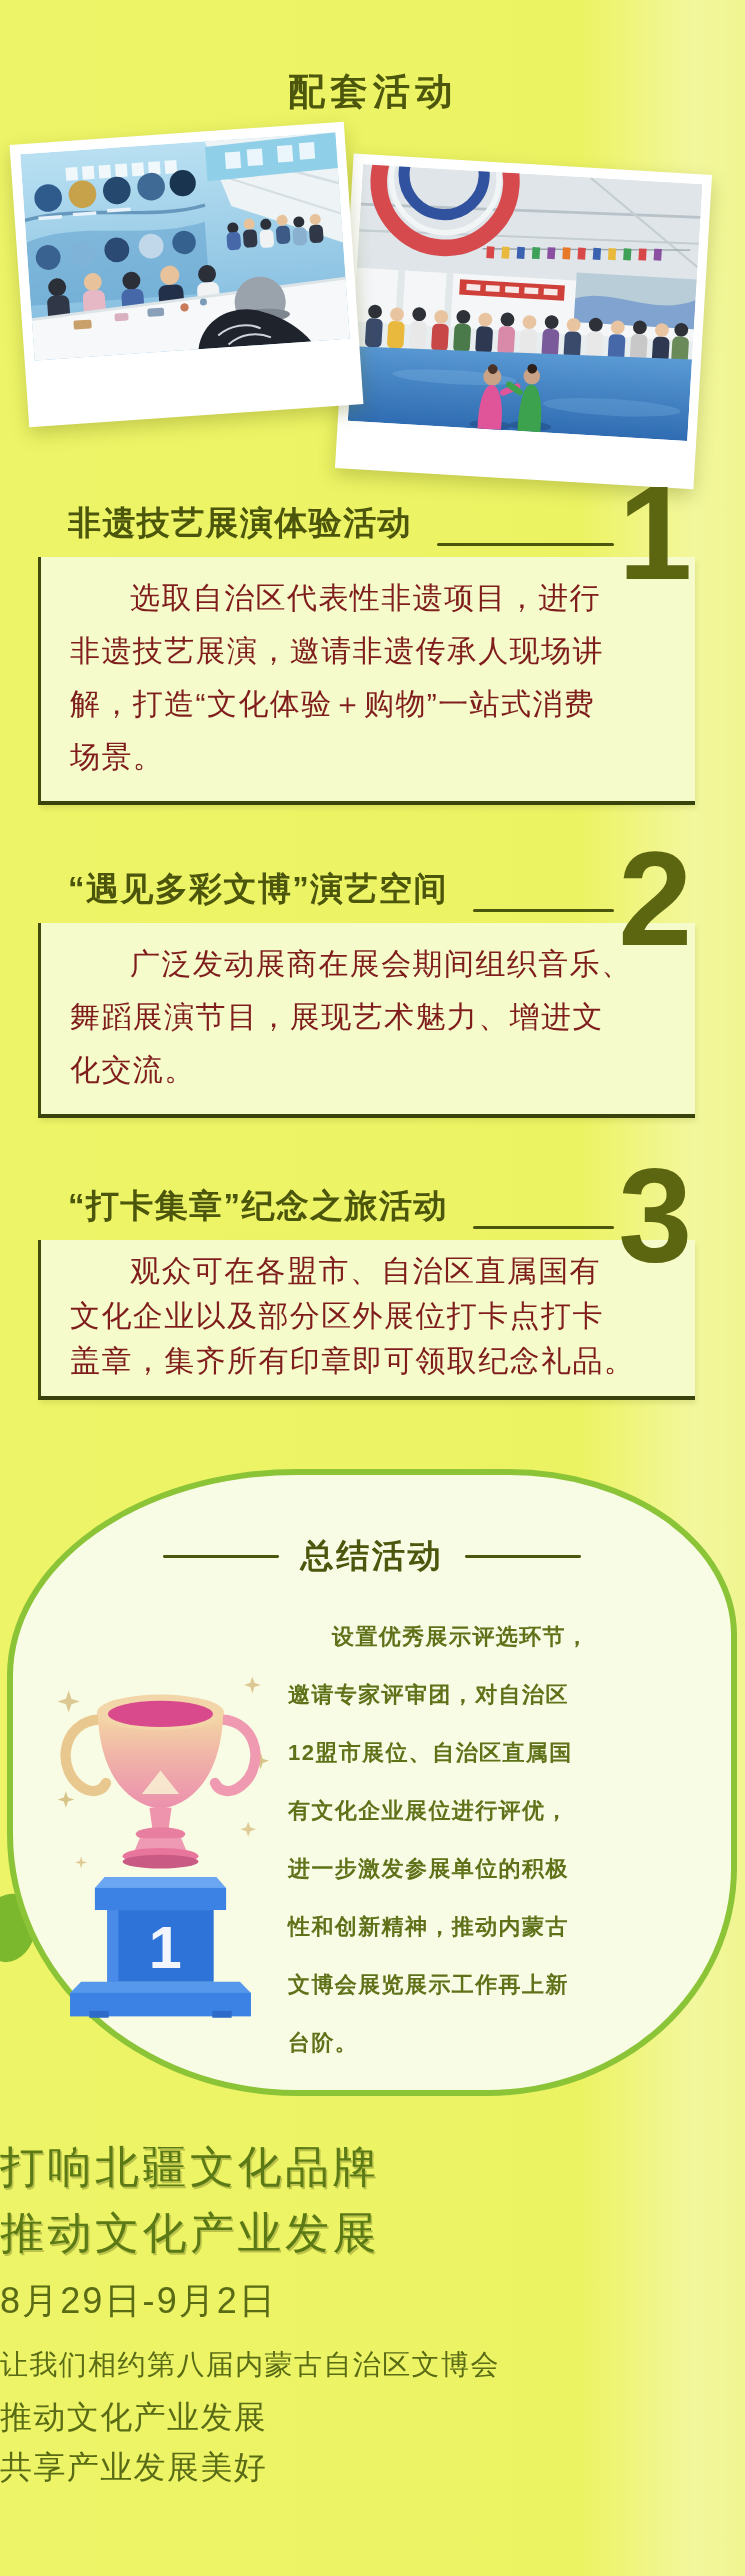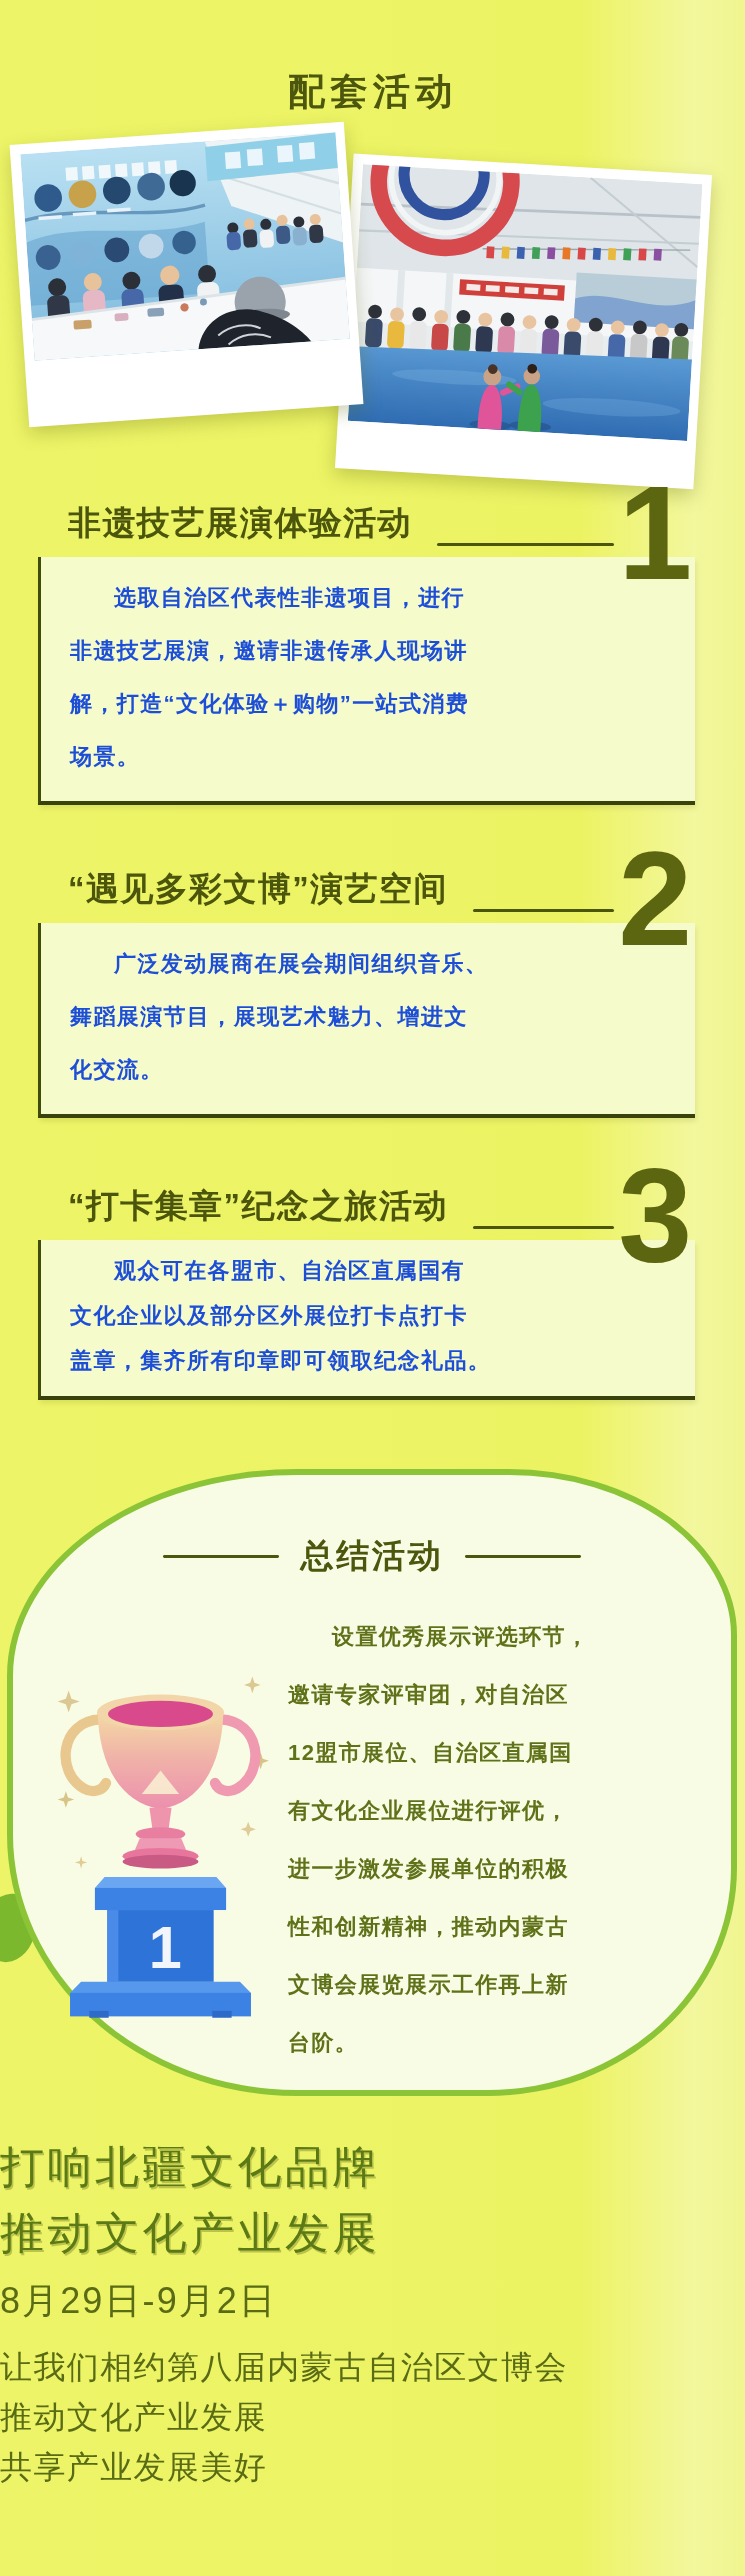--- a/index.html
+++ b/index.html
@@ -21,21 +21,21 @@
   .pol-right .pad-bottom{height:48px;}
 
   
   .section{position:absolute;left:38px;width:657px;}
   .sec-head{display:flex;align-items:flex-end;height:50px;margin-left:30px;}
   .sec-title{font-size:33px;font-weight:bold;color:#4b550c;letter-spacing:1.4px;white-space:nowrap;}
   .sec-line{flex:1;height:3.5px;background:#4b550c;border-radius:2.1px;margin:4.1px 81px 0 25px;}
   .sec-num{position:absolute;right:2.8px;top:-29px;font-size:133px;line-height:1;font-weight:bold;color:#5c650f;}
   .sec-box{margin-top:11px;background:#f6fbcb;border-left:3.5px solid #414b0b;border-bottom:4.1px solid #39420a;
     box-shadow:2.1px 3.5px 4.8px rgba(110,120,30,.16);
-    padding:14px 32px 18px 29px;font-size:22px;font-weight:700;color:#1d4ed8;
+    padding:14px 32px 18px 29px;font-size:30px;font-weight:400;color:#7f1d1d;
     line-height:53px;letter-spacing:1.4px;white-space:pre-line;text-indent:2em;}
   .sec-box.tight{line-height:45px;padding:8.3px 32px 12.4px 29px;}
 
   
   .leaf{position:absolute;left:-19.3px;top:1893px;width:55px;height:69px;background:#7cb82e;
     border-radius:55% 60% 50% 45%;transform:rotate(24deg);z-index:0;}
   .bubble{position:absolute;left:7px;top:1469px;width:730px;height:627px;z-index:1;
     background:#f9fce4;border:6.2px solid #8cc437;box-sizing:border-box;
     border-radius:290px 228px 249px 290px / 207px 166px 228px 262px;}
   .bub-head{position:absolute;top:59px;left:0;right:0;display:flex;align-items:center;justify-content:center;gap:21px;}
@@ -43,21 +43,21 @@
   .bub-title{font-size:33px;font-weight:bold;color:#4c560d;letter-spacing:2.8px;white-space:nowrap;}
   .bub-par{position:absolute;left:275px;top:133px;width:428px;font-size:22px;font-weight:600;color:#5f7119;
     line-height:58px;letter-spacing:1.4px;white-space:pre-line;text-indent:2em;}
   .trophy{position:absolute;left:28px;top:174px;width:239px;height:395px;}
 
   
   .f-text{position:absolute;left:0;right:0;text-align:left;color:#596b15;font-weight:normal;}
   .f-slogan{font-size:44px;letter-spacing:3.5px;color:#5b7a16;text-shadow:1.4px 2.1px 0 rgba(72,84,12,.30);}
   .f-s1{top:2138px;} .f-s2{top:2204px;}
   .f-date{top:2277px;font-size:36px;letter-spacing:2.1px;}
-  .f-l1{top:2346px;font-size:32px;letter-spacing:1.4px;}
+  .f-l1{top:2346px;font-size:28px;letter-spacing:1.4px;}
   .f-l2{top:2396px;font-size:32px;letter-spacing:1.4px;}
   .f-l3{top:2446px;font-size:32px;letter-spacing:1.4px;}
 </style>
 </head>
 <body>
 
 <div id="page">
 
   <div class="header-row">
     <div class="header-line"></div>

